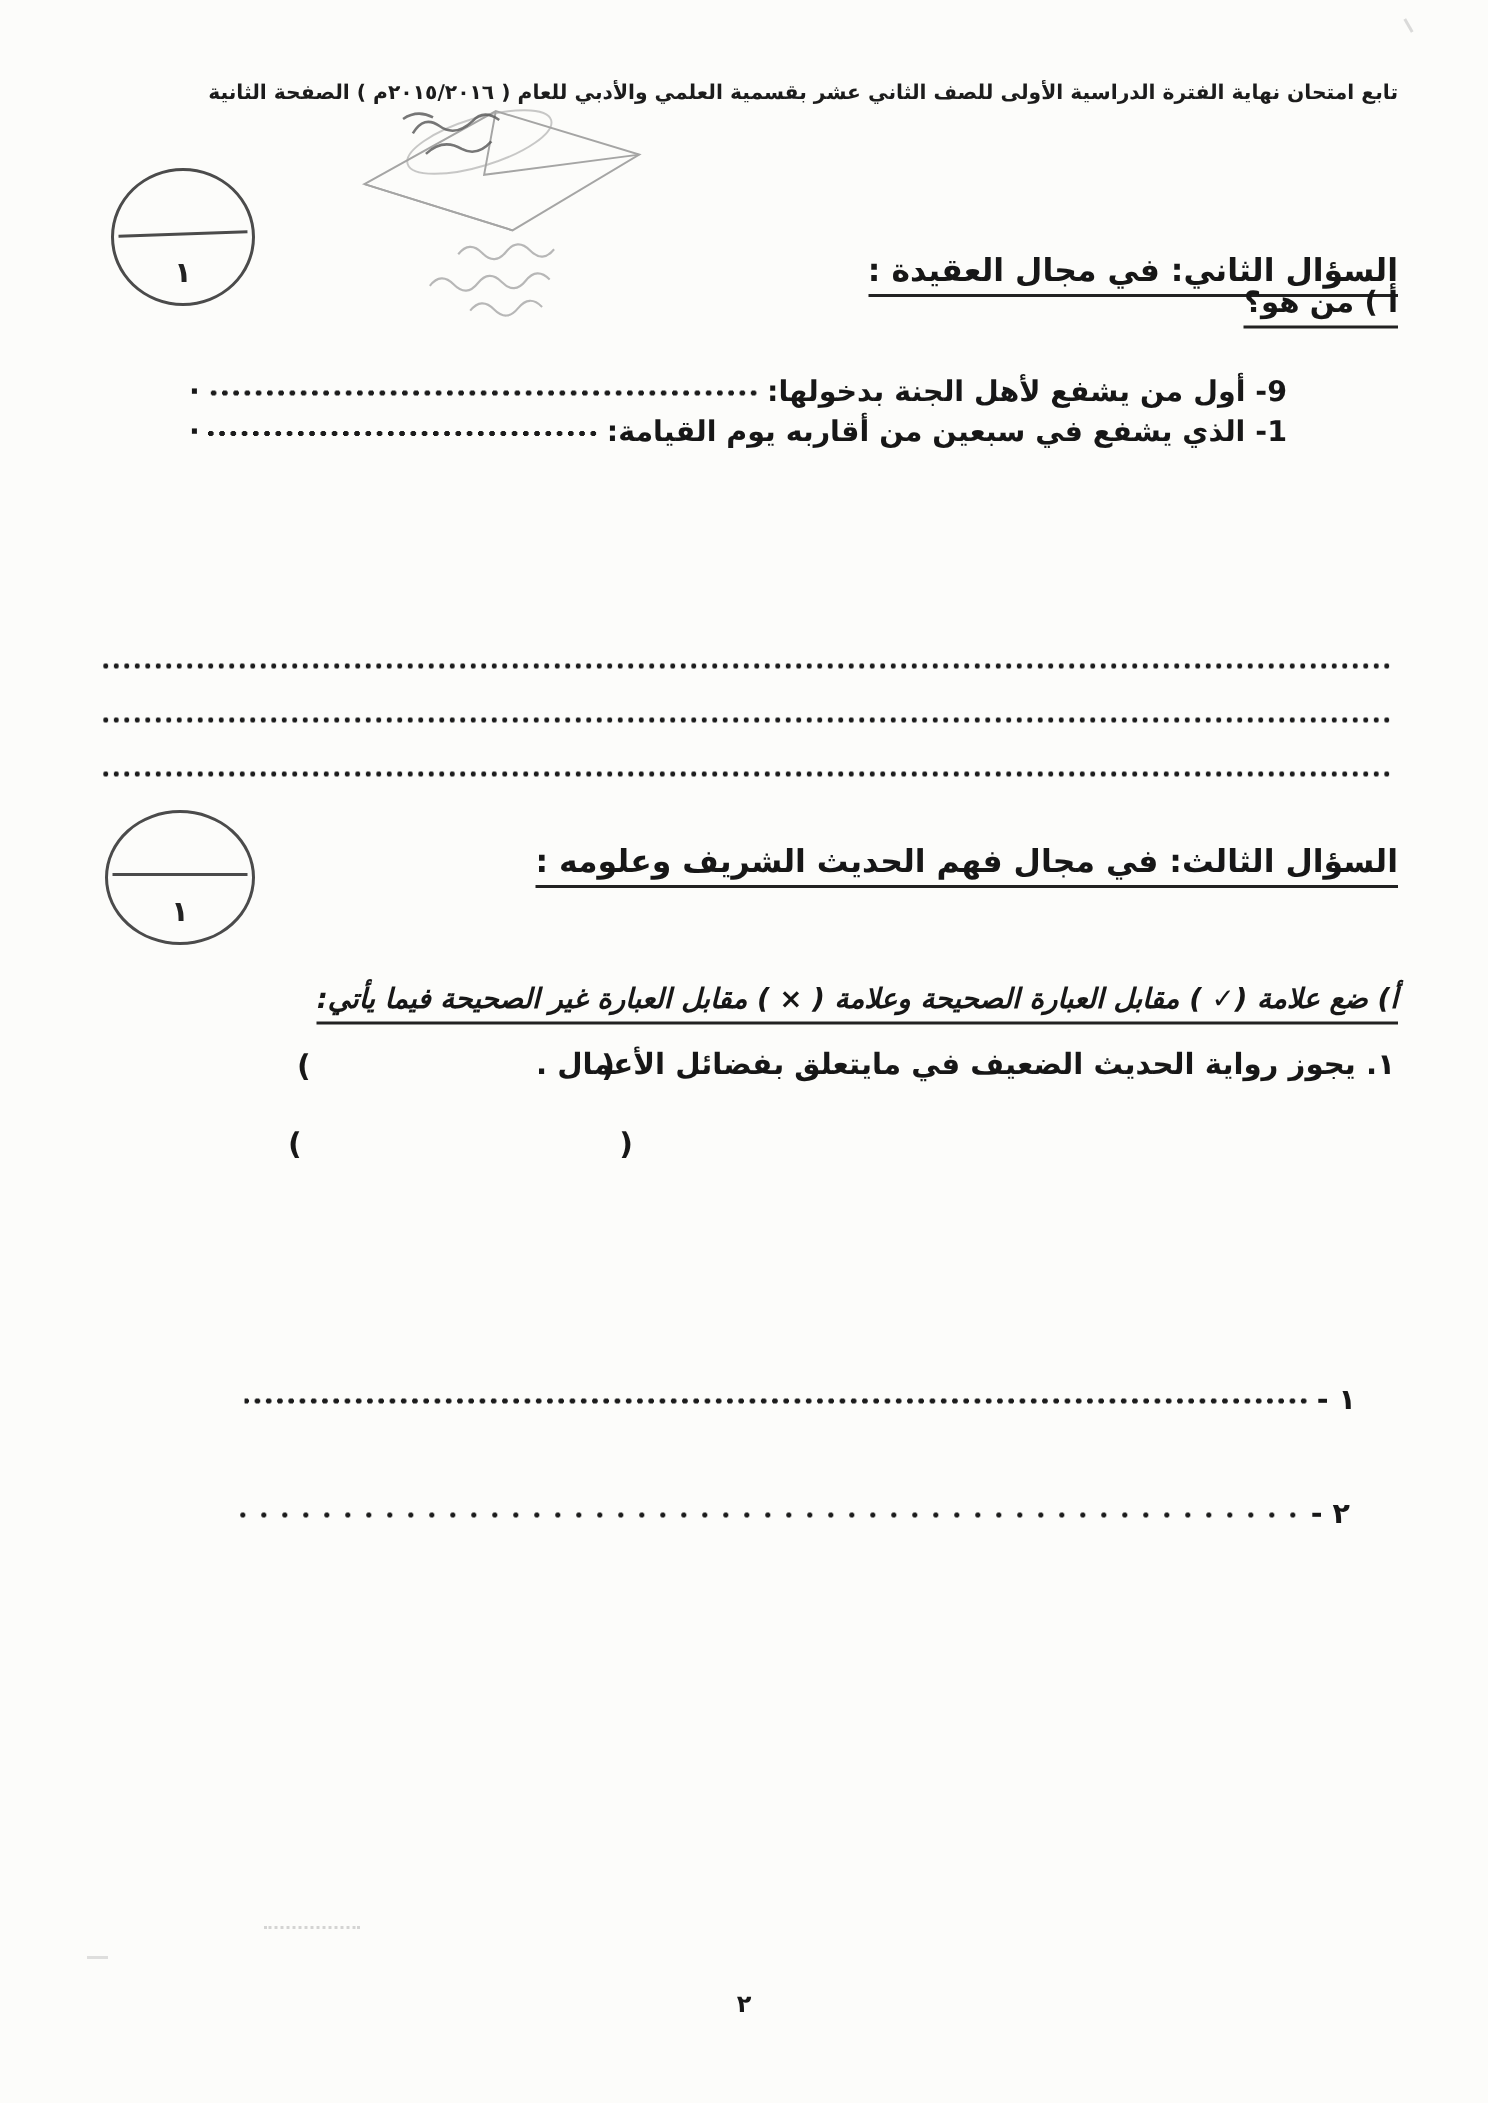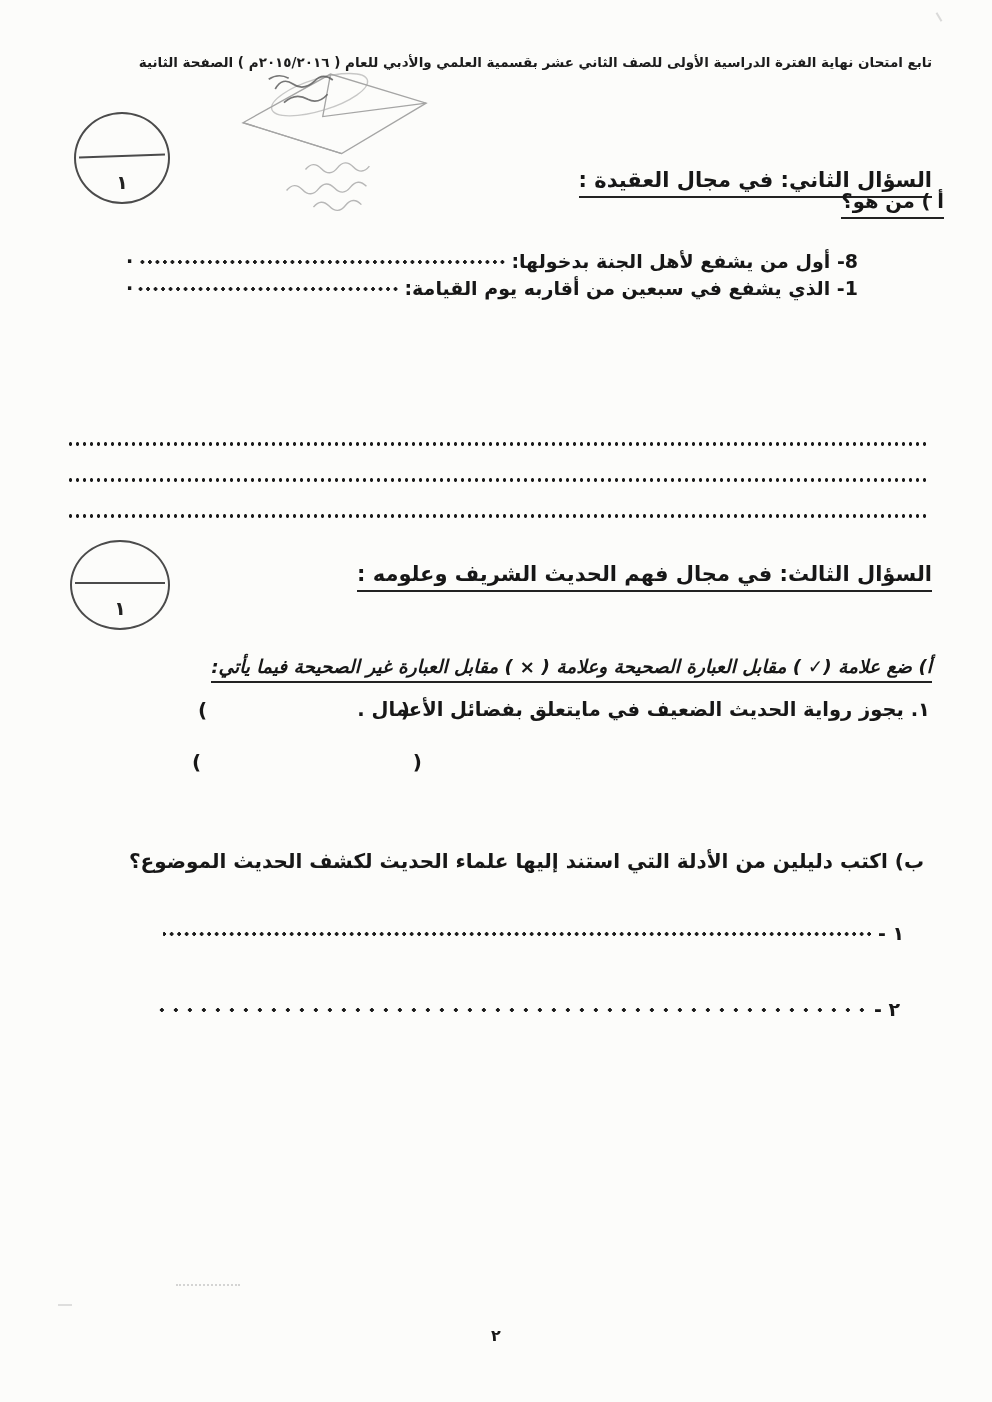--- a/index.html
+++ b/index.html
@@ -72,27 +72,27 @@
 
   <div class="abs score-circle" style="left:74px; top:112px; width:96px; height:92px;">
     <div class="mid-line" style="transform:rotate(-2deg);"></div>
     <div class="val">١</div>
   </div>
 
   <div class="abs" style="top:148px; right:60px;margin-top:20px;">
     <span class="title u">السؤال الثاني: في مجال العقيدة :</span>
   </div>
 
-  <div class="abs" style="top:190px; right:48px;text-align:center;">
+  <div class="abs" style="top:190px; right:60px;text-align:center;">
     <span class="label u">أ ) من هو؟</span>
   </div>
 
   <div class="abs" style="top:250px; right:134px; left:126px;">
     <div class="leader-row">
-      <span>8- أول من يشفع لأهل الجنة بدخولها:</span>
+      <span>9- أول من يشفع لأهل الجنة بدخولها:</span>
       <span class="fill dots dots-dense"></span>
       <span>·</span>
     </div>
     <div class="leader-row" style="margin-top:5px;">
       <span>1- الذي يشفع في سبعين من أقاربه يوم القيامة:</span>
       <span class="fill dots dots-dense"></span>
       <span>·</span>
     </div>
   </div>
 
@@ -122,21 +122,20 @@
     </span>
   </div>
 
   <div class="abs tf-row" style="top:750px; right:62px; left:30px;">
     <span class="tf-answer" style="left:162px; width:230px;">
       <span>(</span>
       <span>)</span>
     </span>
   </div>
 
-  <div class="abs body-text" style="top:846px; right:68px; left:30px; font-size:20px;">ب) اكتب دليلين من الأدلة التي استند إليها علماء الحديث  لكشف الحديث  الموضوع؟</div>
 
   <div class="abs leader-row" style="top:922px; right:88px; left:158px;">
     <span>١ -</span>
     <span class="fill dots dots-dense"></span>
   </div>
 
   <div class="abs leader-row" style="top:998px; right:92px; left:148px;">
     <span>٢ -</span>
     <span class="fill dots dots-sparse"></span>
   </div>

